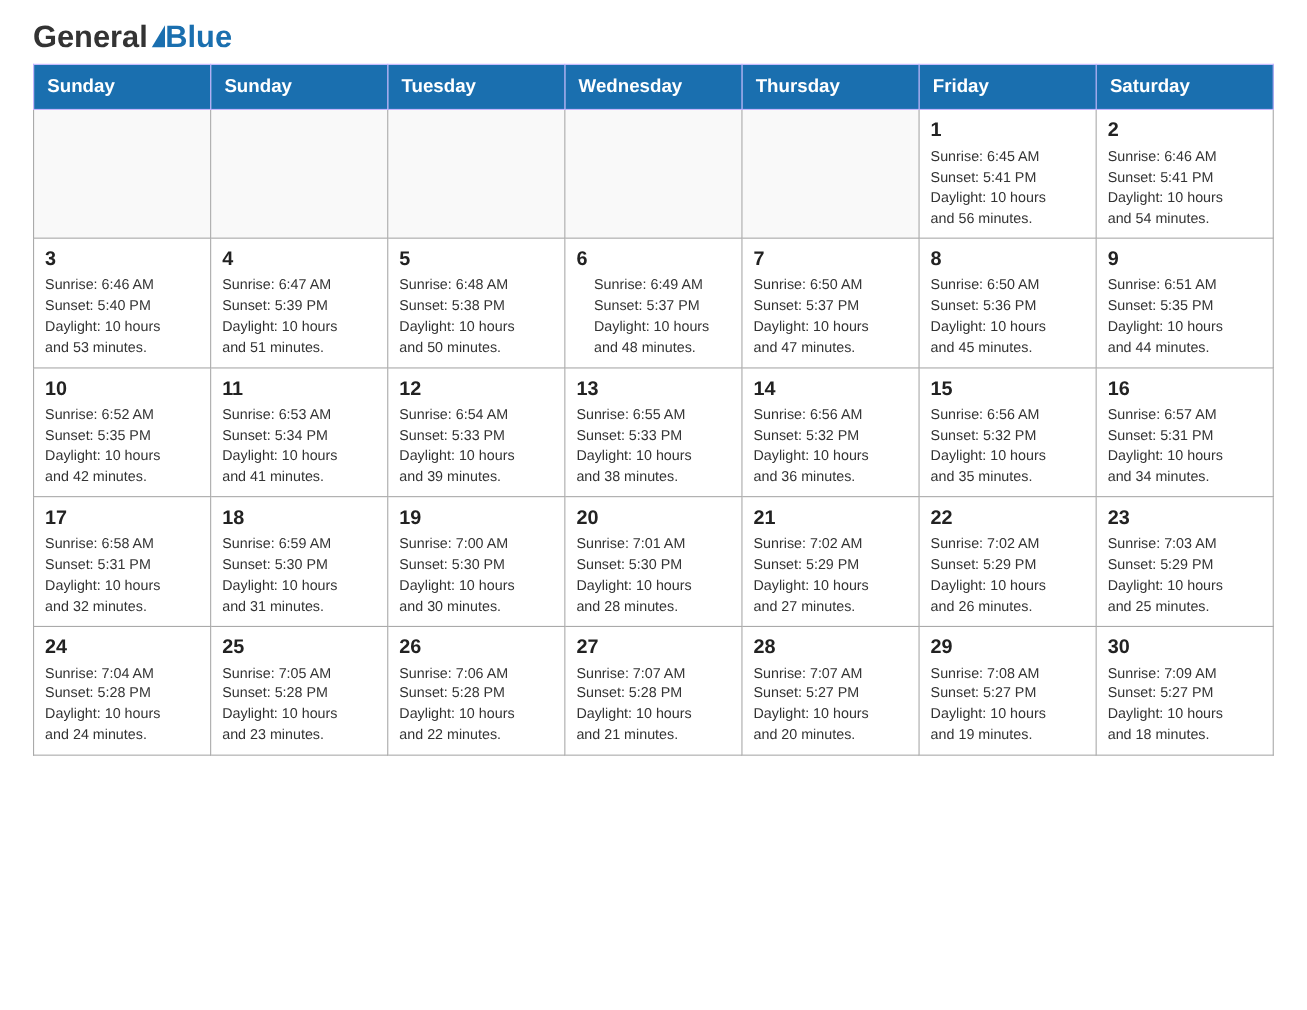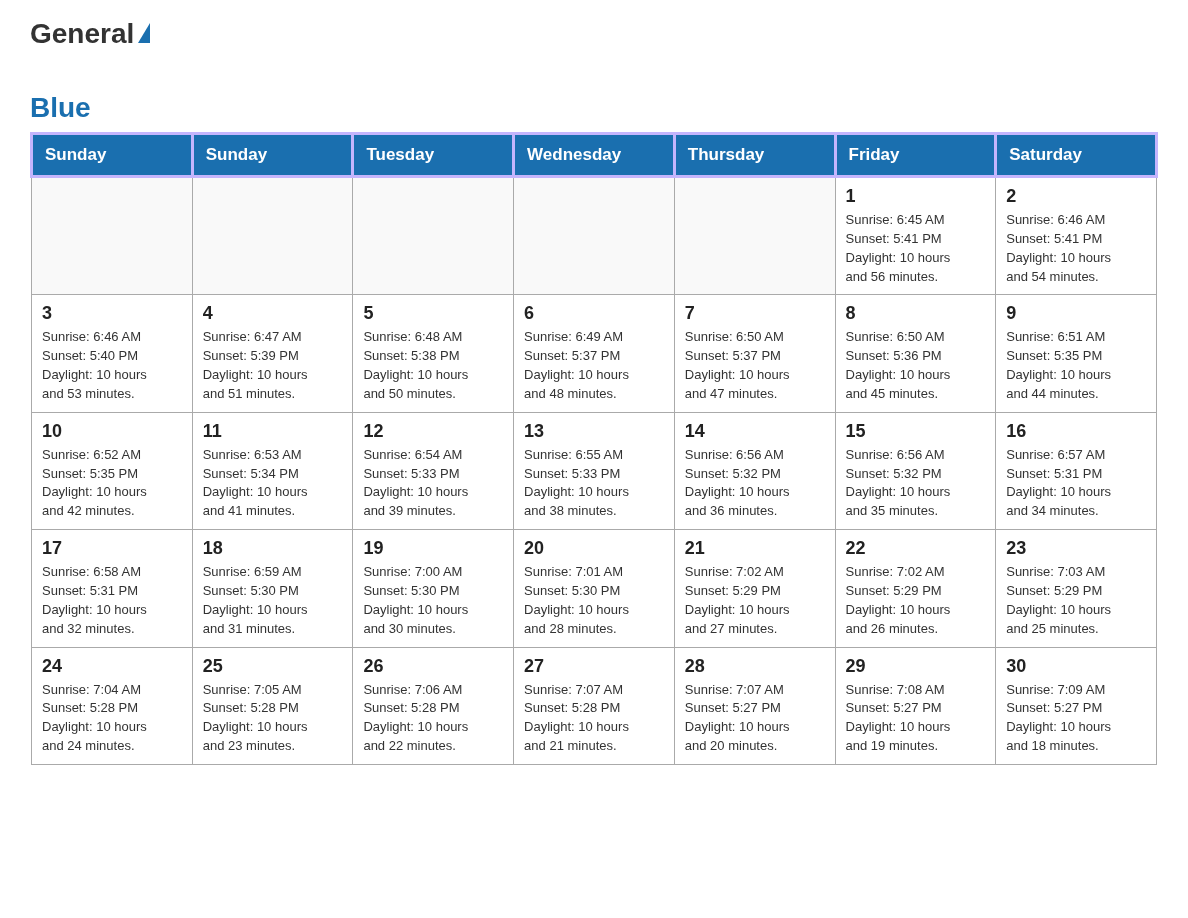--- a/index.html
+++ b/index.html
@@ -12,23 +12,22 @@
       padding: 20px 30px;
     }
     .header-area {
       display: flex;
       justify-content: space-between;
       align-items: flex-start;
       margin-bottom: 10px;
     }
     .logo {
       display: flex;
-      flex-direction: column;
+      flex-direction: row;
       align-items: flex-start;
-      gap: 46px;
     }
     .logo-general {
       font-size: 28px;
       font-weight: bold;
       color: #333;
       line-height: 1;
     }
     .logo-blue {
       font-size: 28px;
       font-weight: bold;
@@ -65,21 +64,21 @@
       border-collapse: collapse;
       margin-top: 10px;
     }
     .calendar-table th {
       background-color: #1a6faf;
       color: #fff;
       font-size: 17px;
       font-weight: bold;
       padding: 10px 12px;
       text-align: left;
-      border: 3px solid #c4b5fd;
+      border: 1px solid #c4b5fd;
       margin-top: 10px;
     }
     .calendar-table td {
       border: 1px solid #aaa;
       vertical-align: top;
       padding: 8px 10px;
       width: 14.28%;
       height: 110px;
       font-size: 13px;
       color: #333;
@@ -166,21 +165,21 @@
         </td>
         <td>
           <span class="day-number">5</span>
           <div class="day-info" style="white-space: pre-line;">Sunrise: 6:48 AM
 Sunset: 5:38 PM
 Daylight: 10 hours
 and 50 minutes.</div>
         </td>
         <td>
           <span class="day-number">6</span>
-          <div class="day-info" style="white-space: pre-line;">Sunrise: 6:49 AM
+          <div class="day-info" style="white-space: pre-line; margin-left: 16px;">Sunrise: 6:49 AM
 Sunset: 5:37 PM
 Daylight: 10 hours
 and 48 minutes.</div>
         </td>
         <td>
           <span class="day-number">7</span>
           <div class="day-info" style="white-space: pre-line;">Sunrise: 6:50 AM
 Sunset: 5:37 PM
 Daylight: 10 hours
 and 47 minutes.</div>

